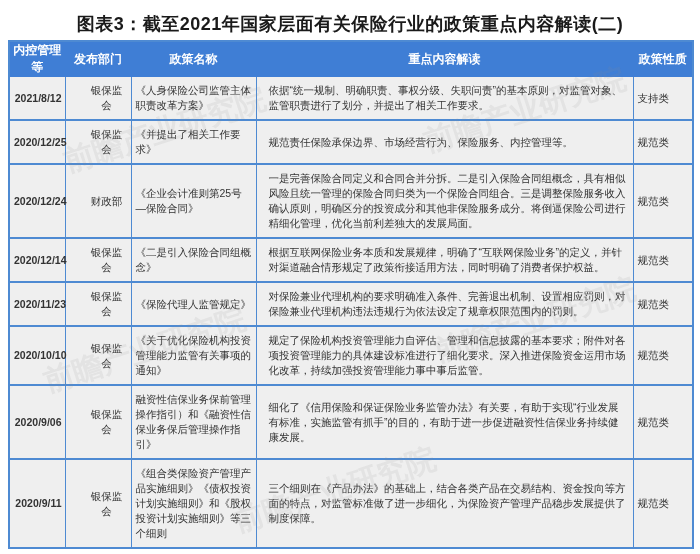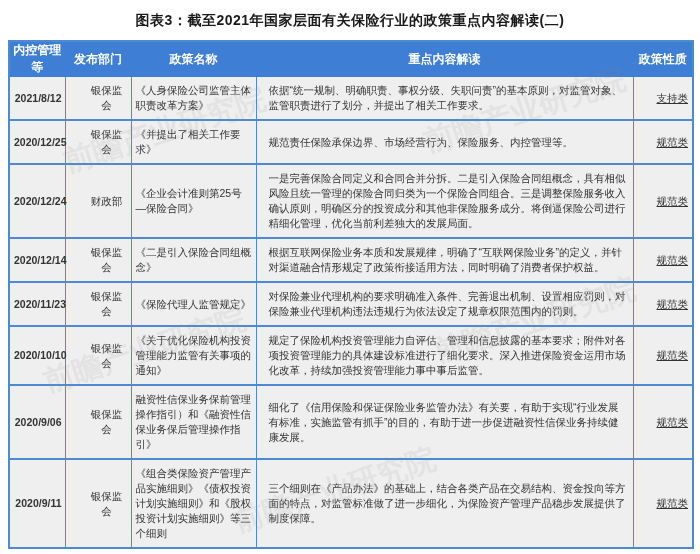--- a/index.html
+++ b/index.html
@@ -1,35 +1,35 @@
 <!DOCTYPE html>
 <html><head>
 <meta charset="utf-8">
 <style>
   * { margin: 0; padding: 0; box-sizing: border-box; }
   html, body { width: 700px; height: 554px; background: #ffffff; overflow: hidden;
     font-family: "Liberation Sans", sans-serif; position: relative; }
   .page { position: relative; width: 700px; height: 554px; }
 
-  .title { text-align: center; font-size: 14px; font-weight: bold; color: #1a1a1a;
+  .title { text-align: center; font-size: 18px; font-weight: bold; color: #1a1a1a;
     padding-top: 12px; letter-spacing: 0.5px; }
 
   .tbl-wrap { position: absolute; left: 8px; top: 40px; width: 684px; }
   table { border-collapse: collapse; width: 684px; table-layout: fixed; }
   th { background: #3f7ed5; color: #ffffff; font-size: 12px; font-weight: bold;
     height: 27px; text-align: center; border: 1px solid #3f7ed5; }
   td { background: #efefef; color: #333333; font-size: 10.5px; line-height: 15px;
     border: 1px solid #4e8ad2; border-bottom-width: 2px; padding: 6px 4px;
     vertical-align: middle; word-break: break-all; }
   table { border: 2px solid #4e8ad2; }
   td.c-date { text-align: right; padding-right: 3px; font-weight: bold; white-space: nowrap; }
   td.c-dept { text-align: center; padding-left: 21px; }
   td.c-policy { text-align: left; }
   td.c-detail { text-align: left; padding-left: 12px; }
-  td.c-nature { text-align: right; text-decoration: underline; }
+  td.c-nature { text-align: left; }
 
   .footer { position: absolute; left: 8px; right: 8px; top: 527px; font-size: 12px;
     color: #333333; display: flex; justify-content: space-between; }
   .footer .brand { color: #555555; }
 
   .wm { position: absolute; color: rgba(140,140,140,0.12); font-size: 30px;
     font-weight: bold; transform: rotate(-18deg); white-space: nowrap;
     pointer-events: none; z-index: 5; }
 </style>
 </head>

